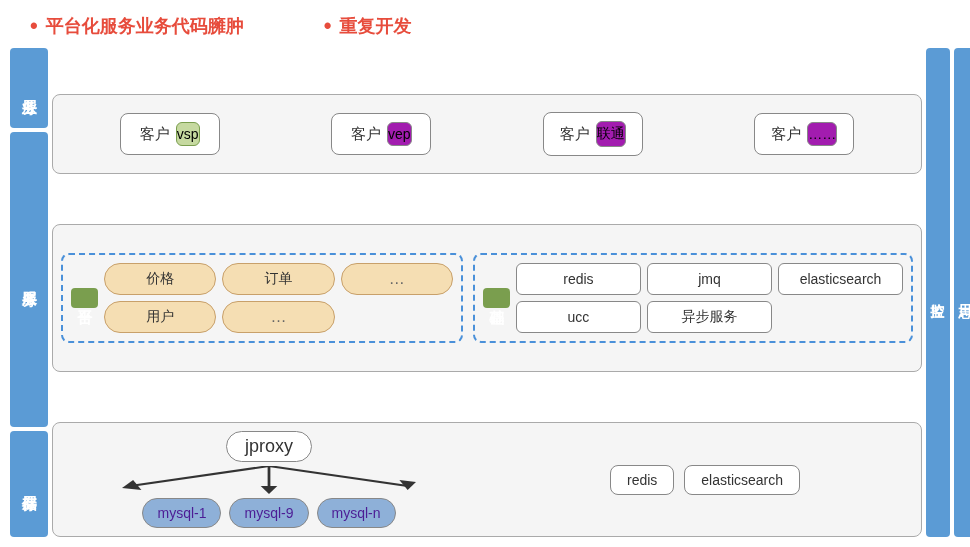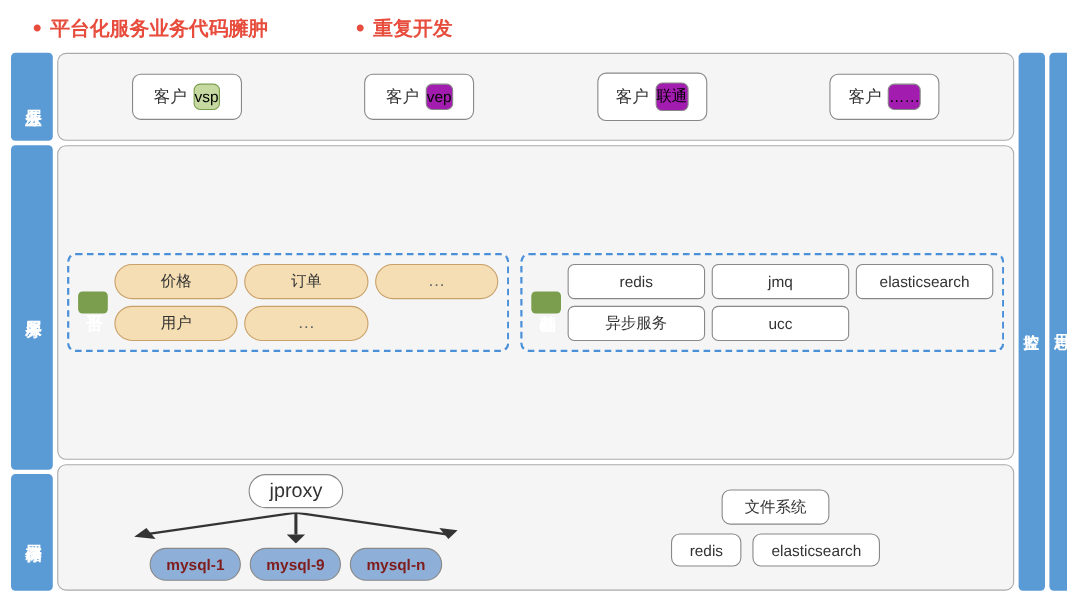--- a/index.html
+++ b/index.html
@@ -97,20 +97,21 @@
 
     
     .layer-row {
       border: 1.5px solid #aaa;
       border-radius: 8px;
       background: #f5f5f5;
       padding: 8px;
       display: flex;
       align-items: center;
       gap: 8px;
+      margin-top: 46px;
     }
     .layer-row-business { flex: 0 0 auto; min-height: 80px; }
     .layer-row-service { flex: 1; }
     .layer-row-storage { flex: 0 0 auto; min-height: 100px; }
 
     
     .business-boxes {
       display: flex;
       gap: 14px;
       align-items: center;
@@ -273,22 +274,22 @@
       display: flex;
       gap: 8px;
       justify-content: center;
     }
     .mysql-box {
       border: 1.5px solid #888;
       border-radius: 20px;
       background: #8eb0d8;
       padding: 6px 14px;
       font-size: 14px;
-      color: #7f1d1d;
-      font-weight: bold;
+      color: #4c1d95;
+      font-weight: normal;
     }
 
     
     .filesystem-section {
       display: flex;
       flex-direction: column;
       align-items: center;
       gap: 8px;
       flex: 1;
     }
@@ -384,22 +385,22 @@
             <div class="platform-item platform-item-dots">…</div>
           </div>
         </div>
 
         <div class="foundation-section">
           <div class="foundation-label-box">基础</div>
           <div class="foundation-grid">
             <div class="foundation-item">redis</div>
             <div class="foundation-item">jmq</div>
             <div class="foundation-item">elasticsearch</div>
+            <div class="foundation-item">ucc</div>
             <div class="foundation-item">异步服务</div>
-            <div class="foundation-item">ucc</div>
           </div>
         </div>
 
       </div>
     </div>
 
     <div class="layer-row layer-row-storage">
       <div class="storage-content">
 
         <div class="jproxy-section">
@@ -416,21 +417,20 @@
             <polygon points="244,14 250,24 256,16" fill="#333"></polygon>
           </svg>
           <div class="mysql-row">
             <div class="mysql-box">mysql-1</div>
             <div class="mysql-box">mysql-9</div>
             <div class="mysql-box">mysql-n</div>
           </div>
         </div>
 
         <div class="filesystem-section">
-          <div class="fs-top-box">文件系统</div>
           <div class="fs-bottom-row">
             <div class="fs-item-box">redis</div>
             <div class="fs-item-box">elasticsearch</div>
           </div>
         </div>
 
       </div>
     </div>
 
   </div>

